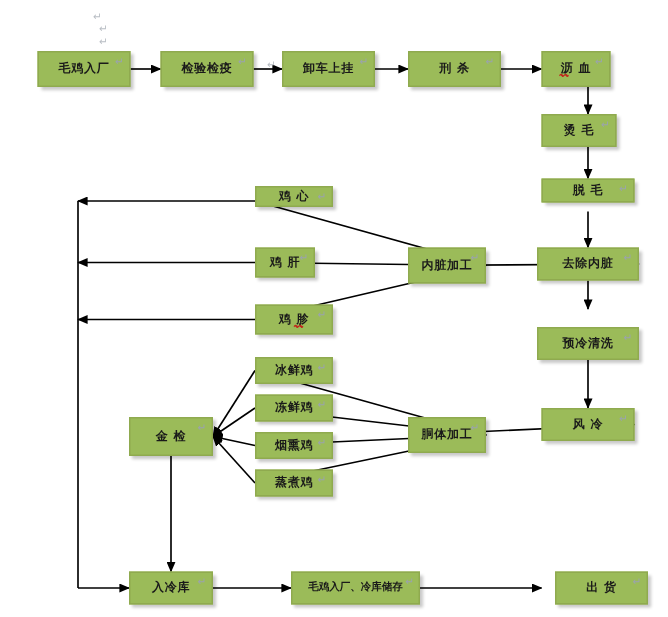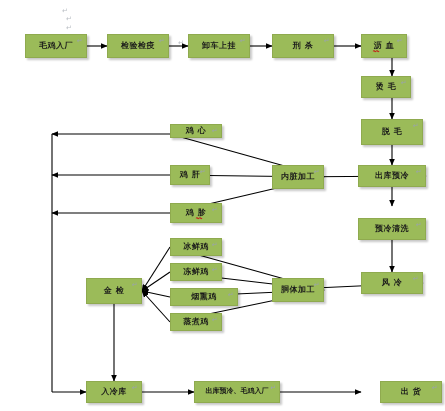--- a/index.html
+++ b/index.html
@@ -129,26 +129,26 @@
         <span class="pilcrow" style="right: 3px; top: 3px;">↵</span>
       </div>
       <div class="node" style="left: 361px; top: 34px; width: 46px; height: 24px; font-size: 8px; background: rgb(155, 187, 89); border-color: rgb(143, 170, 79); color: rgb(26, 26, 26);">
         <span>沥 血</span>
         <span class="pilcrow" style="right: 3px; top: 3px;">↵</span>
       </div>
       <div class="node" style="left: 361px; top: 76px; width: 50px; height: 22px; font-size: 8px; background: rgb(155, 187, 89); border-color: rgb(143, 170, 79); color: rgb(26, 26, 26);">
         <span>烫 毛</span>
         <span class="pilcrow" style="right: 3px; top: 3px;">↵</span>
       </div>
-      <div class="node" style="left: 361px; top: 119px; width: 62px; height: 26px; font-size: 8px; background: rgb(155, 187, 89); border-color: rgb(143, 170, 79); color: rgb(26, 26, 26);">
+      <div class="node" style="left: 361px; top: 119px; width: 62px; height: 16px; font-size: 8px; background: rgb(155, 187, 89); border-color: rgb(143, 170, 79); color: rgb(26, 26, 26);">
         <span>脱 毛</span>
         <span class="pilcrow" style="right: 3px; top: 3px;">↵</span>
       </div>
       <div class="node" style="left: 358px; top: 165px; width: 68px; height: 22px; font-size: 8px; background: rgb(155, 187, 89); border-color: rgb(143, 170, 79); color: rgb(26, 26, 26);">
-        <span>出库预冷</span>
+        <span>去除内脏</span>
         <span class="pilcrow" style="right: 3px; top: 3px;">↵</span>
       </div>
       <div class="node" style="left: 358px; top: 206px; width: 68px; height: 22px; font-size: 8px; background: rgb(155, 187, 89); border-color: rgb(143, 170, 79); color: rgb(26, 26, 26); margin-top: 12px;">
         <span>预冷清洗</span>
         <span class="pilcrow" style="right: 3px; top: 3px;">↵</span>
       </div>
       <div class="node" style="left: 361px; top: 272px; width: 62px; height: 22px; font-size: 8px; background: rgb(155, 187, 89); border-color: rgb(143, 170, 79); color: rgb(26, 26, 26);">
         <span>风 冷</span>
         <span class="pilcrow" style="right: 3px; top: 3px;">↵</span>
       </div>
@@ -173,41 +173,41 @@
         <span class="pilcrow" style="right: 3px; top: 3px;">↵</span>
       </div>
       <div class="node" style="left: 170px; top: 238px; width: 52px; height: 18px; font-size: 8px; background: rgb(155, 187, 89); border-color: rgb(143, 170, 79); color: rgb(26, 26, 26);">
         <span>冰鲜鸡</span>
         <span class="pilcrow" style="right: 3px; top: 3px;">↵</span>
       </div>
       <div class="node" style="left: 170px; top: 263px; width: 52px; height: 18px; font-size: 8px; background: rgb(155, 187, 89); border-color: rgb(143, 170, 79); color: rgb(26, 26, 26);">
         <span>冻鲜鸡</span>
         <span class="pilcrow" style="right: 3px; top: 3px;">↵</span>
       </div>
-      <div class="node" style="left: 170px; top: 288px; width: 68px; height: 18px; font-size: 8px; background: rgb(155, 187, 89); border-color: rgb(143, 170, 79); color: rgb(26, 26, 26);">
+      <div class="node" style="left: 170px; top: 288px; width: 52px; height: 18px; font-size: 8px; background: rgb(155, 187, 89); border-color: rgb(143, 170, 79); color: rgb(26, 26, 26);">
         <span>烟熏鸡</span>
         <span class="pilcrow" style="right: 3px; top: 3px;">↵</span>
       </div>
       <div class="node" style="left: 170px; top: 313px; width: 52px; height: 18px; font-size: 8px; background: rgb(155, 187, 89); border-color: rgb(143, 170, 79); color: rgb(26, 26, 26);">
         <span>蒸煮鸡</span>
         <span class="pilcrow" style="right: 3px; top: 3px;">↵</span>
       </div>
       <div class="node" style="left: 86px; top: 278px; width: 56px; height: 26px; font-size: 8px; background: rgb(155, 187, 89); border-color: rgb(143, 170, 79); color: rgb(26, 26, 26);">
         <span>金 检</span>
         <span class="pilcrow" style="right: 3px; top: 3px;">↵</span>
       </div>
       <div class="node" style="left: 86px; top: 381px; width: 56px; height: 22px; font-size: 8px; background: rgb(155, 187, 89); border-color: rgb(143, 170, 79); color: rgb(26, 26, 26);">
         <span>入冷库</span>
         <span class="pilcrow" style="right: 3px; top: 3px;">↵</span>
       </div>
       <div class="node wide-text" style="left: 194px; top: 381px; width: 86px; height: 22px; font-size: 7px; background: rgb(155, 187, 89); border-color: rgb(143, 170, 79); color: rgb(26, 26, 26);">
-        <span>出库预冷、毛鸡入厂</span>
-        <span class="pilcrow" style="right: 3px; top: 3px;">↵</span>
-      </div>
-      <div class="node" style="left: 380px; top: 381px; width: 62px; height: 22px; font-size: 8px; background: rgb(155, 187, 89); border-color: rgb(143, 170, 79); color: rgb(26, 26, 26);">
+        <span>毛鸡入厂、冷库储存</span>
+        <span class="pilcrow" style="right: 3px; top: 3px;">↵</span>
+      </div>
+      <div class="node" style="left: 370px; top: 381px; width: 62px; height: 22px; font-size: 8px; background: rgb(155, 187, 89); border-color: rgb(143, 170, 79); color: rgb(26, 26, 26);">
         <span>出 货</span>
         <span class="pilcrow" style="right: 3px; top: 3px;">↵</span>
       </div>
     </div>
   <div id="mark-layer">
       <span class="stray-mark" style="left: 62px; top: 8px;">↵</span>
       <span class="stray-mark" style="left: 66px; top: 16px;">↵</span>
       <span class="stray-mark" style="left: 66px; top: 25px;">↵</span>
       <span class="stray-mark" style="left: 178px; top: 40px;">↵</span>
       <span class="redmark" style="left: 373px; top: 48px;">〰</span>

